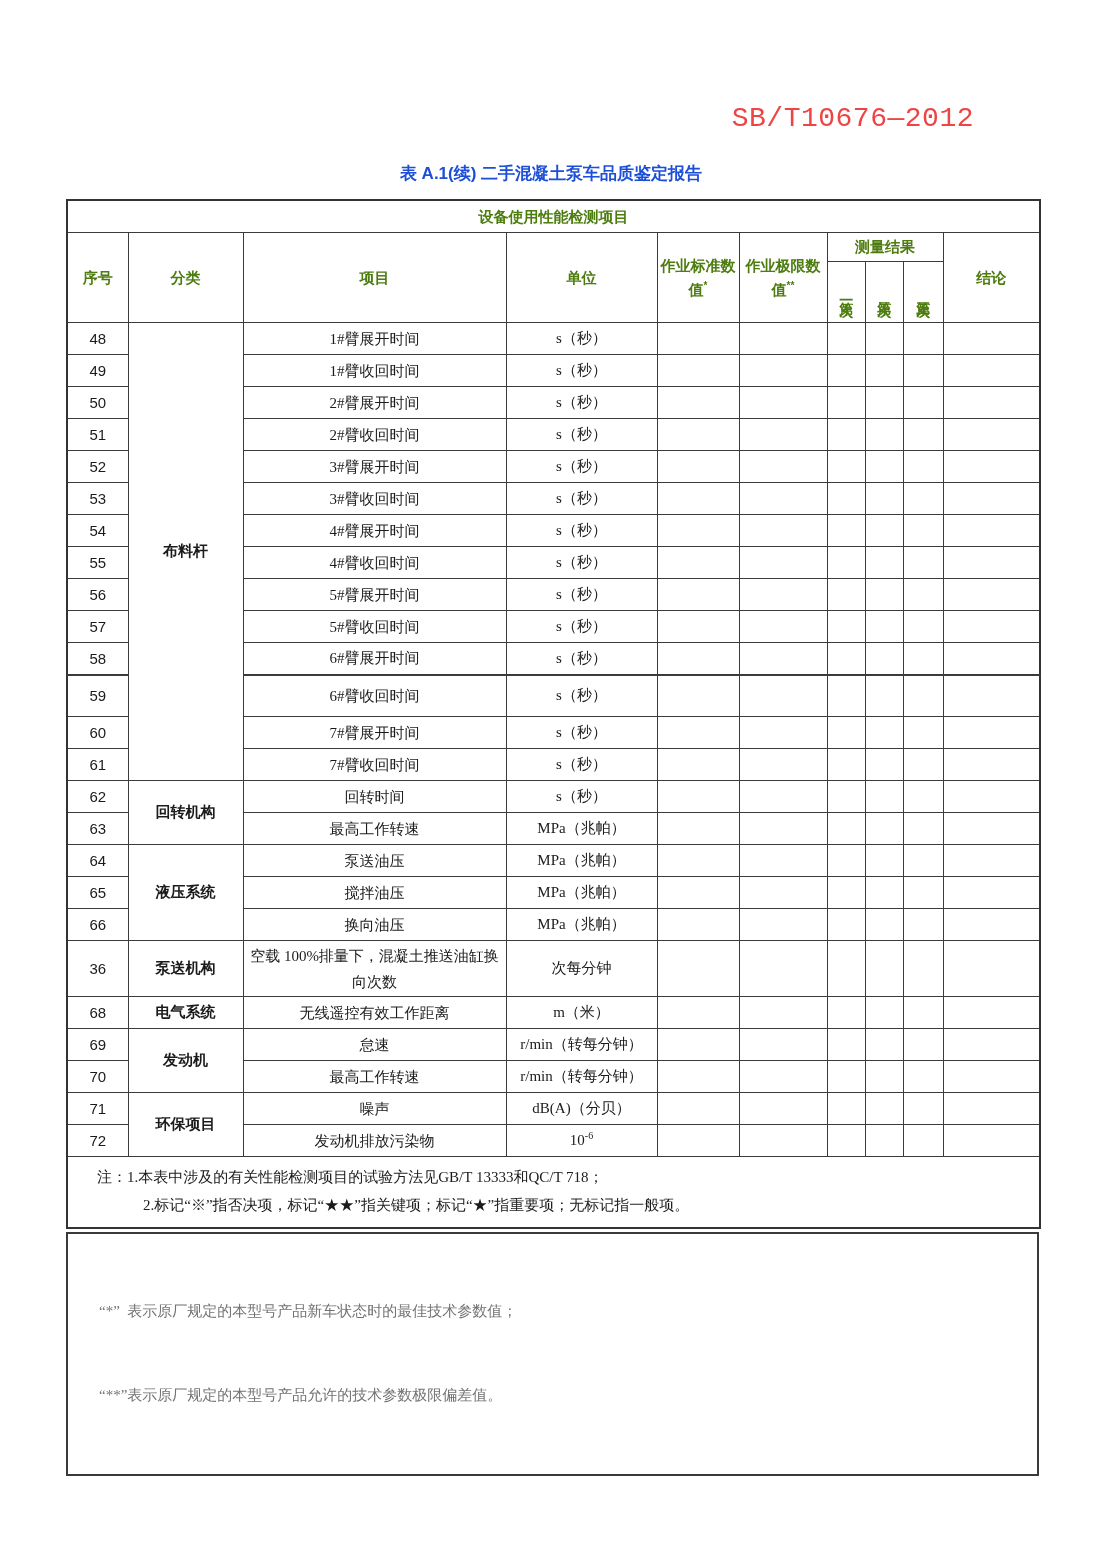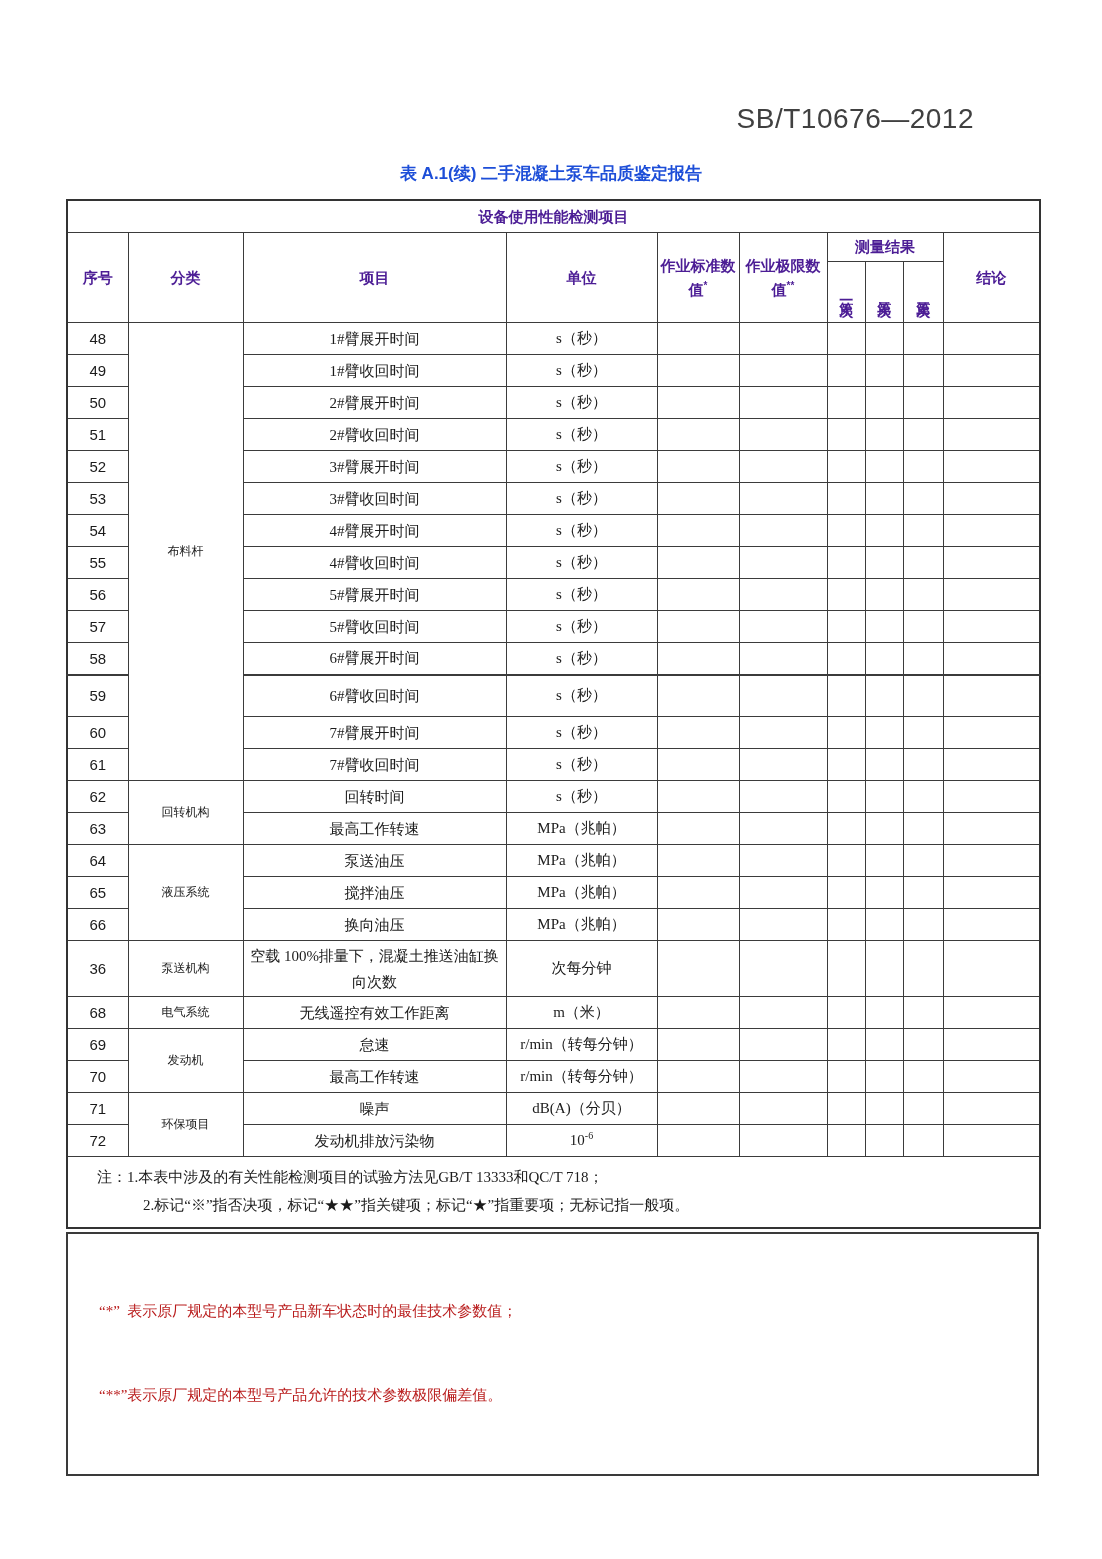--- a/index.html
+++ b/index.html
@@ -12,24 +12,24 @@
     width: 1102px;
     height: 1559px;
     background: #ffffff;
     color: #1b1b1b;
     overflow: hidden;
   }
   .doc-number {
     position: absolute;
     top: 103px;
     right: 128px;
-    font-family: Liberation Sans, sans-serif;
+    font-family: Liberation Mono, monospace;
     font-size: 28px;
     letter-spacing: 0.5px;
-    color: #404040;
+    color: #ef4444;
   }
   .table-title {
     position: absolute;
     top: 162px;
     left: 0;
     width: 1102px;
     text-align: center;
     font-family: "Liberation Sans", "DejaVu Sans", sans-serif;
     font-weight: bold;
     font-size: 17px;
@@ -55,21 +55,21 @@
     padding: 0;
     overflow: hidden;
   }
   table.main {
     border: 2.5px solid #333;
   }
   thead th {
     font-family: "Liberation Sans", "DejaVu Sans", sans-serif;
     font-weight: bold;
     font-size: 15px;
-    color: #4c1d95;
+    color: #4d7c0f;
     line-height: 1.55;
   }
   tr.section-row th {
     height: 31px;
   }
   tr.header-row th {
     height: 28px;
   }
   tr.subheader-row th {
     height: 60px;
@@ -93,22 +93,22 @@
     font-family: "Liberation Serif", "DejaVu Serif", serif;
     font-size: 15px;
     color: #1b1b1b;
   }
   td.c-seq {
     font-family: "Liberation Sans", "DejaVu Sans", sans-serif;
     font-size: 15px;
   }
   td.c-cat {
     font-family: "Liberation Sans", "DejaVu Sans", sans-serif;
-    font-weight: normal;
-    font-size: 12px;
+    font-weight: bold;
+    font-size: 15px;
   }
   td.c-item {
     text-align: left;
     padding: 2px 8px 2px 10px;
     line-height: 26px;
     margin-top: 28px;
   }
   td.no-top { border-top: none; }
   td.no-bottom { border-bottom: none; }
   tr.thick-top td { border-top-width: 2.3px; text-align: center; }
@@ -121,21 +121,21 @@
   }
   .note-line2 { padding-left: 46px; }
   .footnotes {
     margin-top: 3px;
     border: 2px solid #3a3a3a;
     padding: 7px 10px 9px 31px;
     font-family: "Liberation Serif", "DejaVu Serif", serif;
     font-size: 15px;
     line-height: 28px;
     white-space: pre-wrap;
-    color: #b91c1c;
+    color: #737373;
     background: #fff;
   }
 </style>
 </head>
 <body>
 
 <div class="page">
 
   <div class="doc-number">SB/T10676—2012</div>
 

